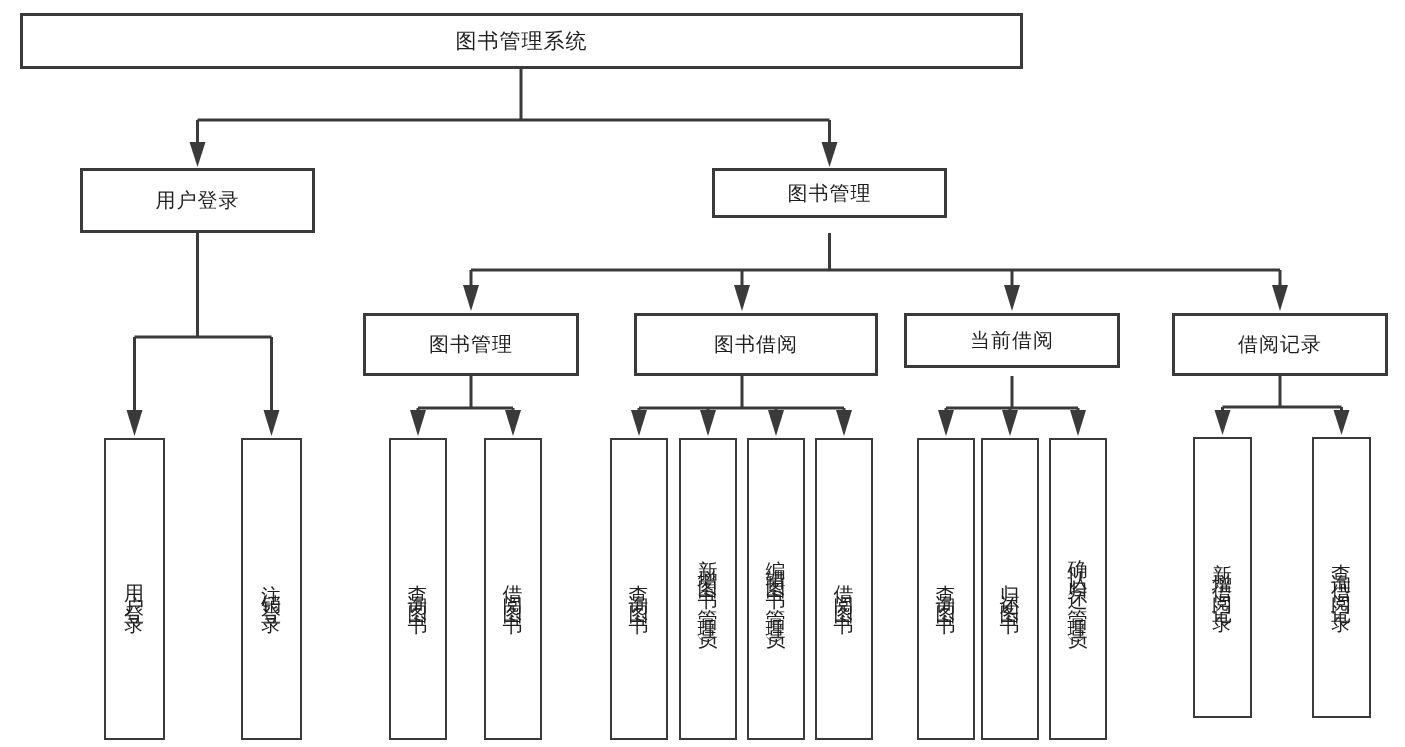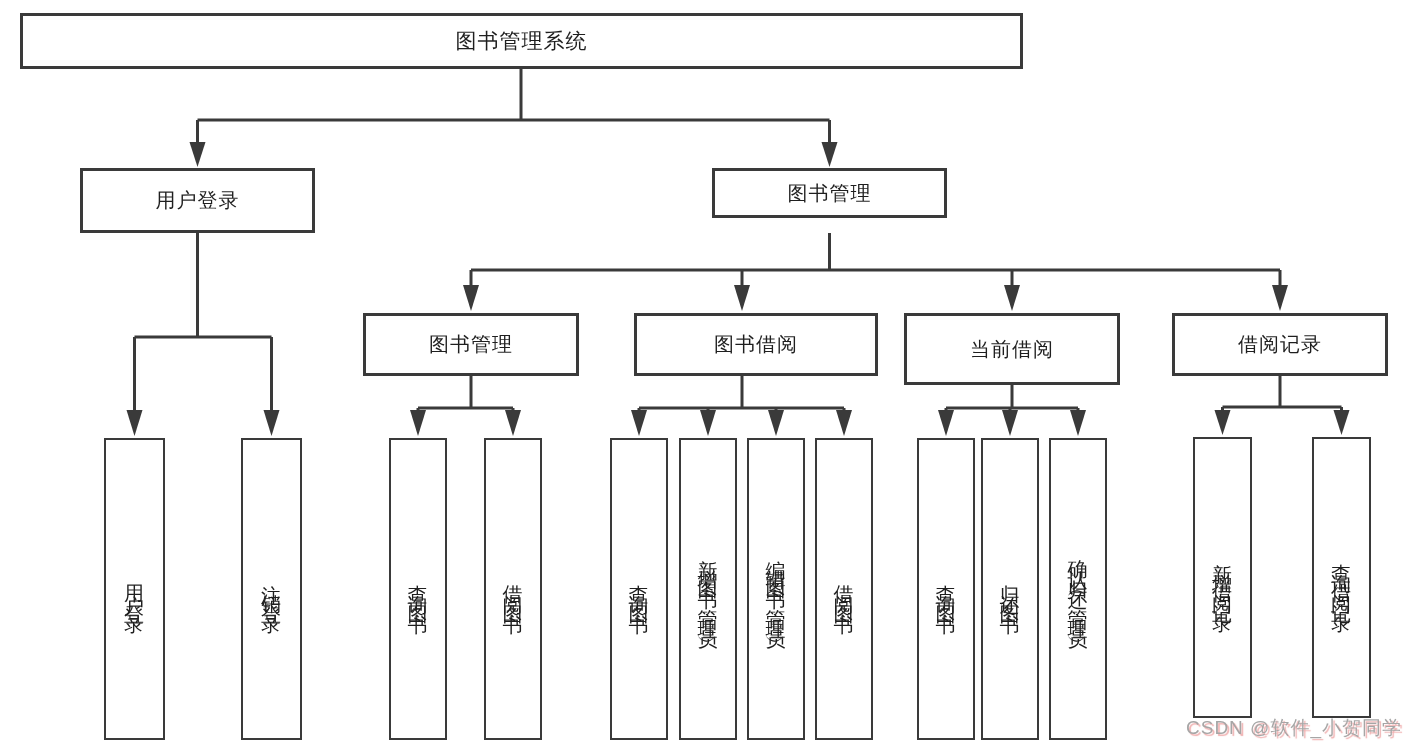--- a/index.html
+++ b/index.html
@@ -79,36 +79,35 @@
     </g>
   </svg>
 
   <div class="node root" style="left:20px;top:13px;width:1003px;height:56px;">图书管理系统</div>
 
   <div class="node" style="left:80px;top:168px;width:235px;height:65px;">用户登录</div>
   <div class="node" style="left:712px;top:168px;width:235px;height:50px;">图书管理</div>
 
   <div class="node" style="left:363px;top:313px;width:216px;height:63px;">图书管理</div>
   <div class="node" style="left:634px;top:313px;width:244px;height:63px;">图书借阅</div>
-  <div class="node" style="left:904px;top:313px;width:216px;height:72px;">当前借阅</div>
+  <div class="node" style="left:904px;top:313px;width:216px;height:55px;">当前借阅</div>
   <div class="node" style="left:1172px;top:313px;width:216px;height:63px;text-align:right;">借阅记录</div>
 
   <div class="node leaf" style="left:104px;top:438px;width:61px;height:302px;">用户登录</div>
   <div class="node leaf" style="left:241px;top:438px;width:61px;height:302px;">注销登录</div>
 
   <div class="node leaf" style="left:389px;top:438px;width:58px;height:302px;">查询图书</div>
   <div class="node leaf" style="left:484px;top:438px;width:58px;height:302px;">借阅图书</div>
 
   <div class="node leaf" style="left:610px;top:438px;width:58px;height:302px;">查询图书</div>
   <div class="node leaf" style="left:679px;top:438px;width:58px;height:302px;">新增图书（管理员）</div>
   <div class="node leaf" style="left:747px;top:438px;width:58px;height:302px;">编辑图书（管理员）</div>
   <div class="node leaf" style="left:815px;top:438px;width:58px;height:302px;">借阅图书</div>
 
   <div class="node leaf" style="left:917px;top:438px;width:58px;height:302px;">查询图书</div>
   <div class="node leaf" style="left:981px;top:438px;width:58px;height:302px;">归还图书</div>
   <div class="node leaf" style="left:1049px;top:438px;width:58px;height:302px;">确认归还（管理员）</div>
 
   <div class="node leaf" style="left:1193px;top:437px;width:59px;height:281px;">新增借阅记录</div>
   <div class="node leaf" style="left:1312px;top:437px;width:59px;height:281px;">查询借阅记录</div>
 
-  <div class="watermark">CSDN @软件_小贺同学</div>
 
 </div>
 
 </body></html>

